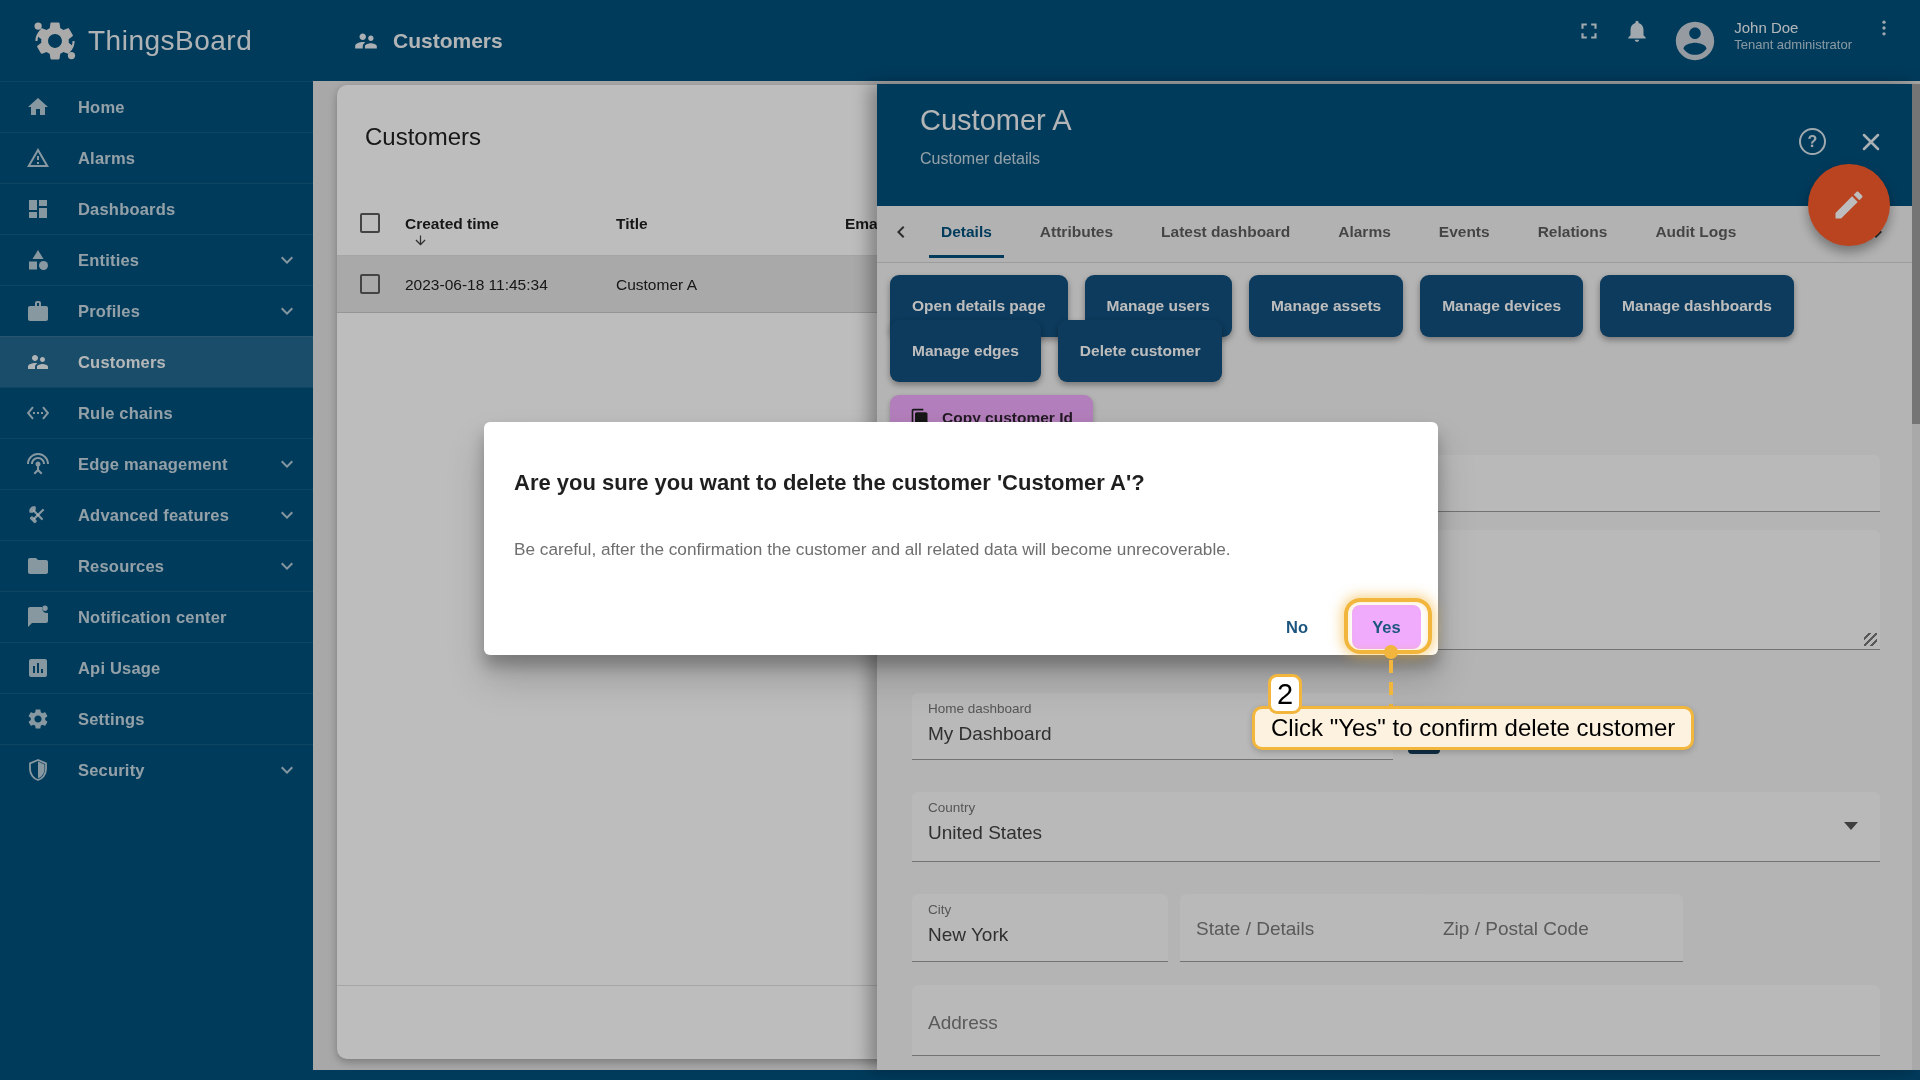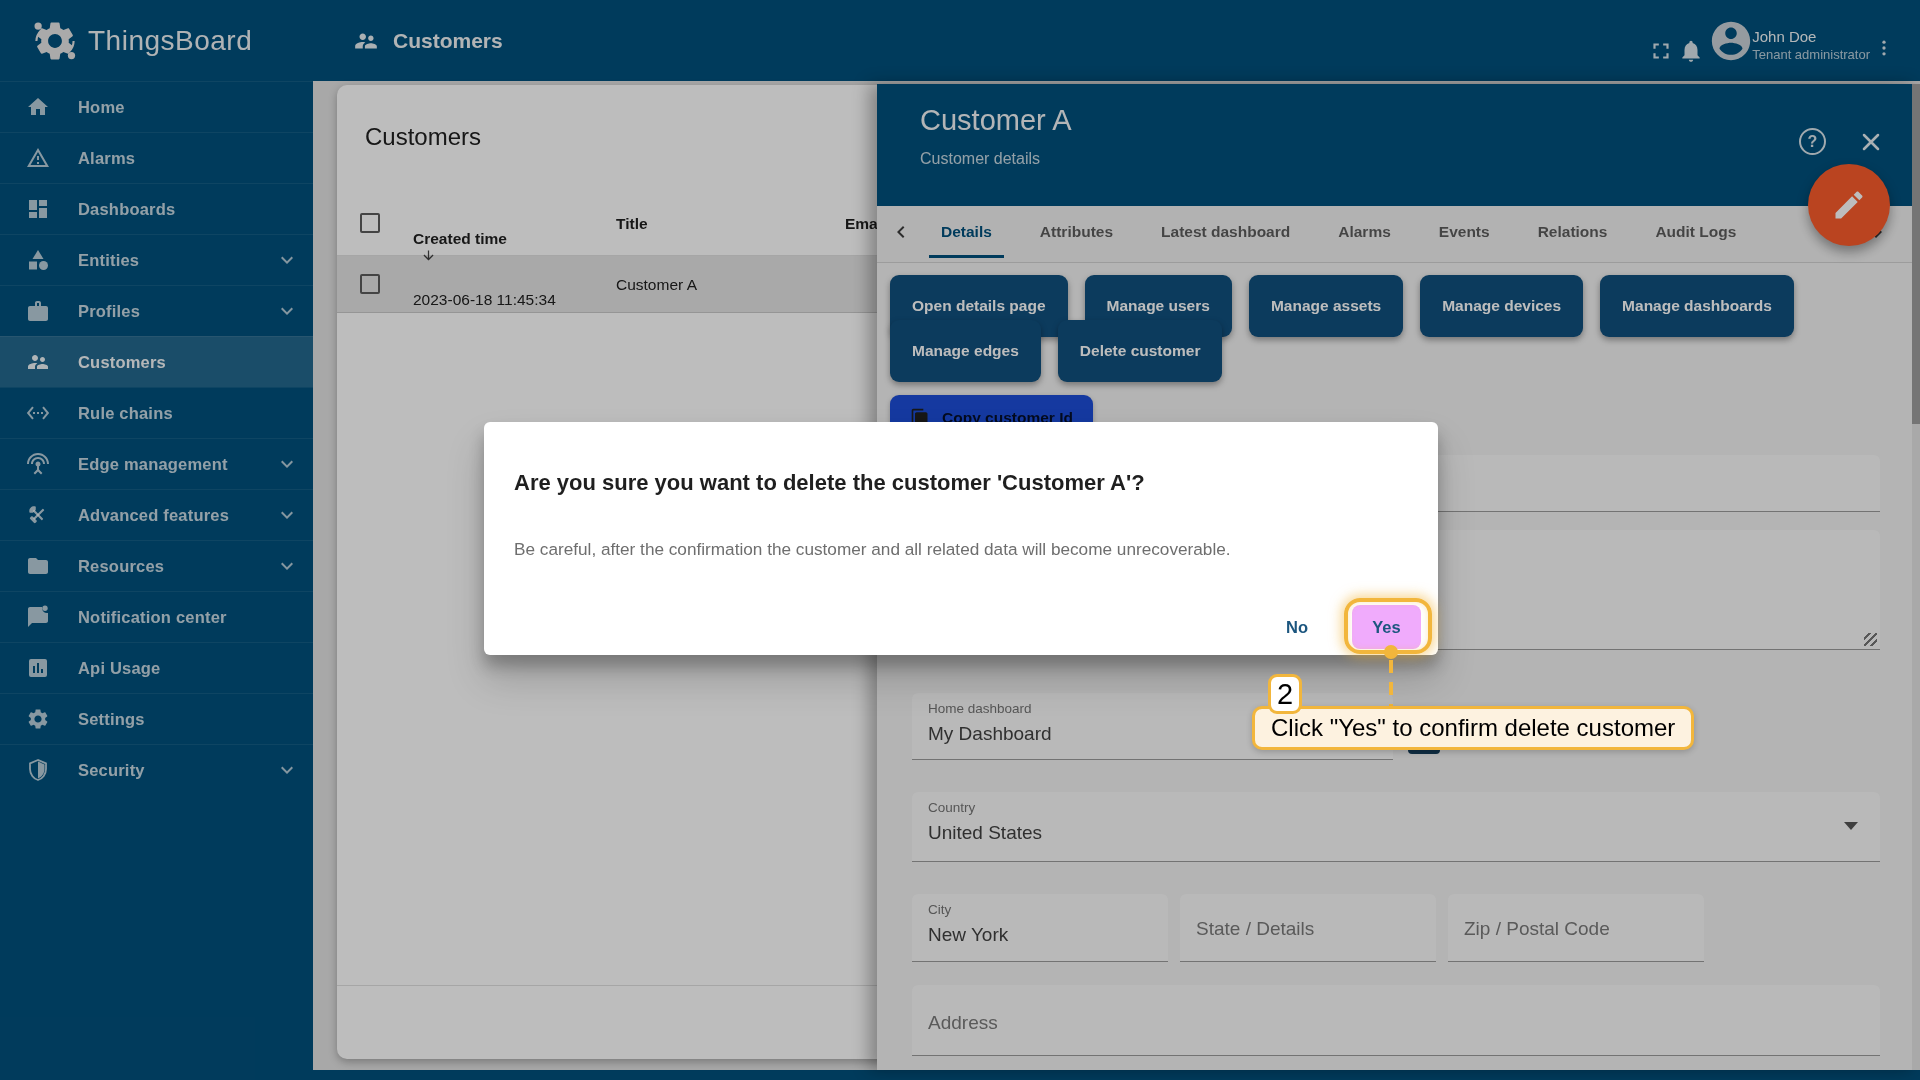--- a/index.html
+++ b/index.html
@@ -18,39 +18,39 @@
   .nav-item .nicon { width:24px; height:24px; margin-right:28px; flex:0 0 24px; color:rgba(255,255,255,0.72); }
   .nav-item .nlabel { flex:1; font-weight:bold; letter-spacing:0.2px; }
   .nav-item .chev { width:24px; height:24px; color:rgba(255,255,255,0.7); }
   .nav-item.active { background:rgba(255,255,255,0.14); color:rgba(255,255,255,0.95); }
   .nav-item.active .nicon { color:rgba(255,255,255,0.92); }
   
   .topbar { position:absolute; left:313px; top:0; right:0; height:81px; background:#01507c; z-index:1;
     display:flex; align-items:center; padding:0 26px 0 40px; color:#f0f3f5; }
   .topbar-title { display:flex; align-items:center; gap:14px; font-size:21px; font-weight:bold; }
   .topbar-title .ticon { width:26px; height:26px; color:rgba(255,255,255,0.9); }
-  .topbar-right { margin-left:auto; display:flex; align-items:flex-end; gap:4px; }
+  .topbar-right { margin-left:auto; display:flex; align-items:flex-start; gap:22px; }
   .tb-icon { width:26px; height:26px; color:rgba(255,255,255,0.85); cursor:pointer; }
   .avatar { width:46px; height:46px; color:#c9d2d8; cursor:pointer; }
   .user-meta { line-height:1.3; margin-left:-6px; }
   .user-name { font-size:15px; color:rgba(255,255,255,0.95); }
   .user-role { font-size:13px; color:rgba(255,255,255,0.72); }
   
   .content { position:absolute; left:313px; top:81px; width:1607px; height:989px; background:#e3e3e3; z-index:1; }
   .card { position:absolute; left:24px; top:4px; width:1558px; height:974px; background:#ffffff;
     border-radius:10px; box-shadow:0 3px 8px rgba(0,0,0,0.28); overflow:hidden; }
   .card-title { position:absolute; left:28px; top:38px; font-size:24px; color:#212121; }
   .thead { position:absolute; left:0; top:106px; width:100%; height:65px; border-bottom:1px solid rgba(0,0,0,0.12); }
   .trow  { position:absolute; left:0; top:171px; width:100%; height:57px; background:rgba(0,0,0,0.10);
     border-bottom:1px solid rgba(0,0,0,0.12); cursor:pointer; }
   .cbx { position:absolute; left:23px; width:20px; height:20px; border:2px solid #5c5c5c; border-radius:2px; background:transparent; cursor:pointer; }
   .thead .cbx { top:22px; } .trow .cbx { top:18px; }
   .hcell { position:absolute; font-size:15.5px; font-weight:bold; color:#1f1f1f; top:24px; white-space:nowrap; }
   .ccell { position:absolute; font-size:15.5px; color:#212121; top:20px; white-space:nowrap; }
-  .col-created { left:76px;margin-top:15px; } .col-title { left:279px; } .col-email { left:508px; }
+  .col-created { left:68px; } .col-title { left:279px; } .col-email { left:508px; }
   .sort-arrow { width:15px; height:15px; color:#444; vertical-align:-2px; margin-left:8px; }
   .paginator-divider { position:absolute; left:0; top:900px; width:100%; border-top:1px solid rgba(0,0,0,0.12); }
   
   .drawer { position:absolute; left:877px; top:84px; width:1043px; height:986px; background:#f3f3f3;
     box-shadow:-8px 0 16px rgba(0,0,0,0.3); z-index:2; }
   .drawer-header { position:absolute; left:0; top:0; width:100%; height:122px; background:#01507c; }
   .dh-title { position:absolute; left:43px; top:20px; font-size:29px; color:#f2f5f7; }
   .dh-sub { position:absolute; left:43px; top:66px; font-size:16px; color:rgba(255,255,255,0.78); }
   .help-btn { position:absolute; left:922px; top:44px; width:27px; height:27px; border:2px solid rgba(255,255,255,0.85);
     border-radius:50%; color:rgba(255,255,255,0.85); font-size:16px; font-weight:bold; display:flex; align-items:center; justify-content:center; cursor:pointer; }
@@ -64,39 +64,39 @@
   .tab.active { color:#01507c; }
   .tab.active::after { content:""; position:absolute; left:12px; right:12px; bottom:0; height:3px; background:#01507c; }
   .fab { position:absolute; left:931px; top:80px; width:82px; height:82px; border-radius:50%; background:#fb5c2c;
     box-shadow:0 6px 12px rgba(0,0,0,0.35); display:flex; align-items:center; justify-content:center; z-index:5; cursor:pointer; }
   .fab svg { width:36px; height:36px; color:#fff; }
   .btn-row { position:absolute; left:13px; display:flex; gap:17px; }
   .btn-row.r1 { top:191px; } .btn-row.r2 { top:236px; }
   .tb-btn { height:62px; padding:0 22px; border-radius:9px; background:#11507e; color:#fff; border:none;
     font-family:"Liberation Sans",sans-serif; font-size:15.5px; font-weight:bold; display:flex; align-items:center;
     box-shadow:0 3px 6px rgba(0,0,0,0.35); cursor:pointer; white-space:nowrap; }
-  .copy-chip { position:absolute; left:13px; top:311px; height:46px; padding:0 20px; border-radius:9px; background:#1d4ed8;
+  .copy-chip { position:absolute; left:13px; top:311px; height:46px; padding:0 20px; border-radius:9px; background:#f0abfc;
     box-shadow:0 2px 5px rgba(0,0,0,0.25); display:flex; align-items:center; gap:12px; font-size:15.5px; font-weight:bold;
     color:rgba(0,0,0,0.8); cursor:pointer; }
   .copy-chip svg { width:20px; height:20px; color:#1f1f1f; }
   
   .field { position:absolute; background:#fafafa; border-bottom:1px solid rgba(0,0,0,0.38);
     border-radius:6px 6px 0 0; cursor:text; }
   .f-label { position:absolute; left:16px; top:8px; font-size:13.5px; color:#757575; }
   .f-value { position:absolute; left:16px; top:30px; font-size:19px; color:#424242; }
   .f-empty { position:absolute; left:16px; top:24px; font-size:19px; color:#7a7a7a; }
   .fld-title { left:35px; top:371px; width:968px; height:57px; }
   .fld-desc { left:35px; top:446px; width:968px; height:120px; }
   .grip { position:absolute; right:3px; bottom:3px; width:13px; height:13px;
     background:repeating-linear-gradient(135deg, transparent 0 3px, #777 3px 5px); cursor:nwse-resize; }
   .fld-homedash { left:35px; top:609px; width:481px; height:67px; }
   .fld-country { left:35px; top:708px; width:968px; height:70px; }
   .fld-city { left:35px; top:810px; width:256px; height:68px; }
   .fld-state { left:303px; top:810px; width:256px; height:68px; }
-  .fld-zip { left:571px; top:810px; width:256px; height:68px; }
+  .fld-zip { left:550px; top:810px; width:256px; height:68px; }
   .fld-address { left:35px; top:901px; width:968px; height:71px; }
   .dd-arrow { position:absolute; right:22px; top:30px; width:0; height:0;
     border-left:7px solid transparent; border-right:7px solid transparent; border-top:8px solid #555; }
   .hidden-cbx { position:absolute; left:531px; top:638px; width:32px; height:32px; background:#163f5c; border-radius:4px; }
   .drawer-scroll { position:absolute; right:0; top:0; width:8px; height:100%; background:#e4e4e4; }
   .drawer-thumb { position:absolute; right:0; top:0; width:8px; height:340px; background:#9e9e9e; cursor:grab; }
   
   .backdrop { position:absolute; inset:0; background:rgba(0,0,0,0.26); z-index:40; }
   .dialog { position:absolute; left:484px; top:422px; width:954px; height:233px; background:#fff; border-radius:6px;
     box-shadow:0 11px 15px rgba(0,0,0,0.24), 0 24px 38px rgba(0,0,0,0.18); z-index:50; }

